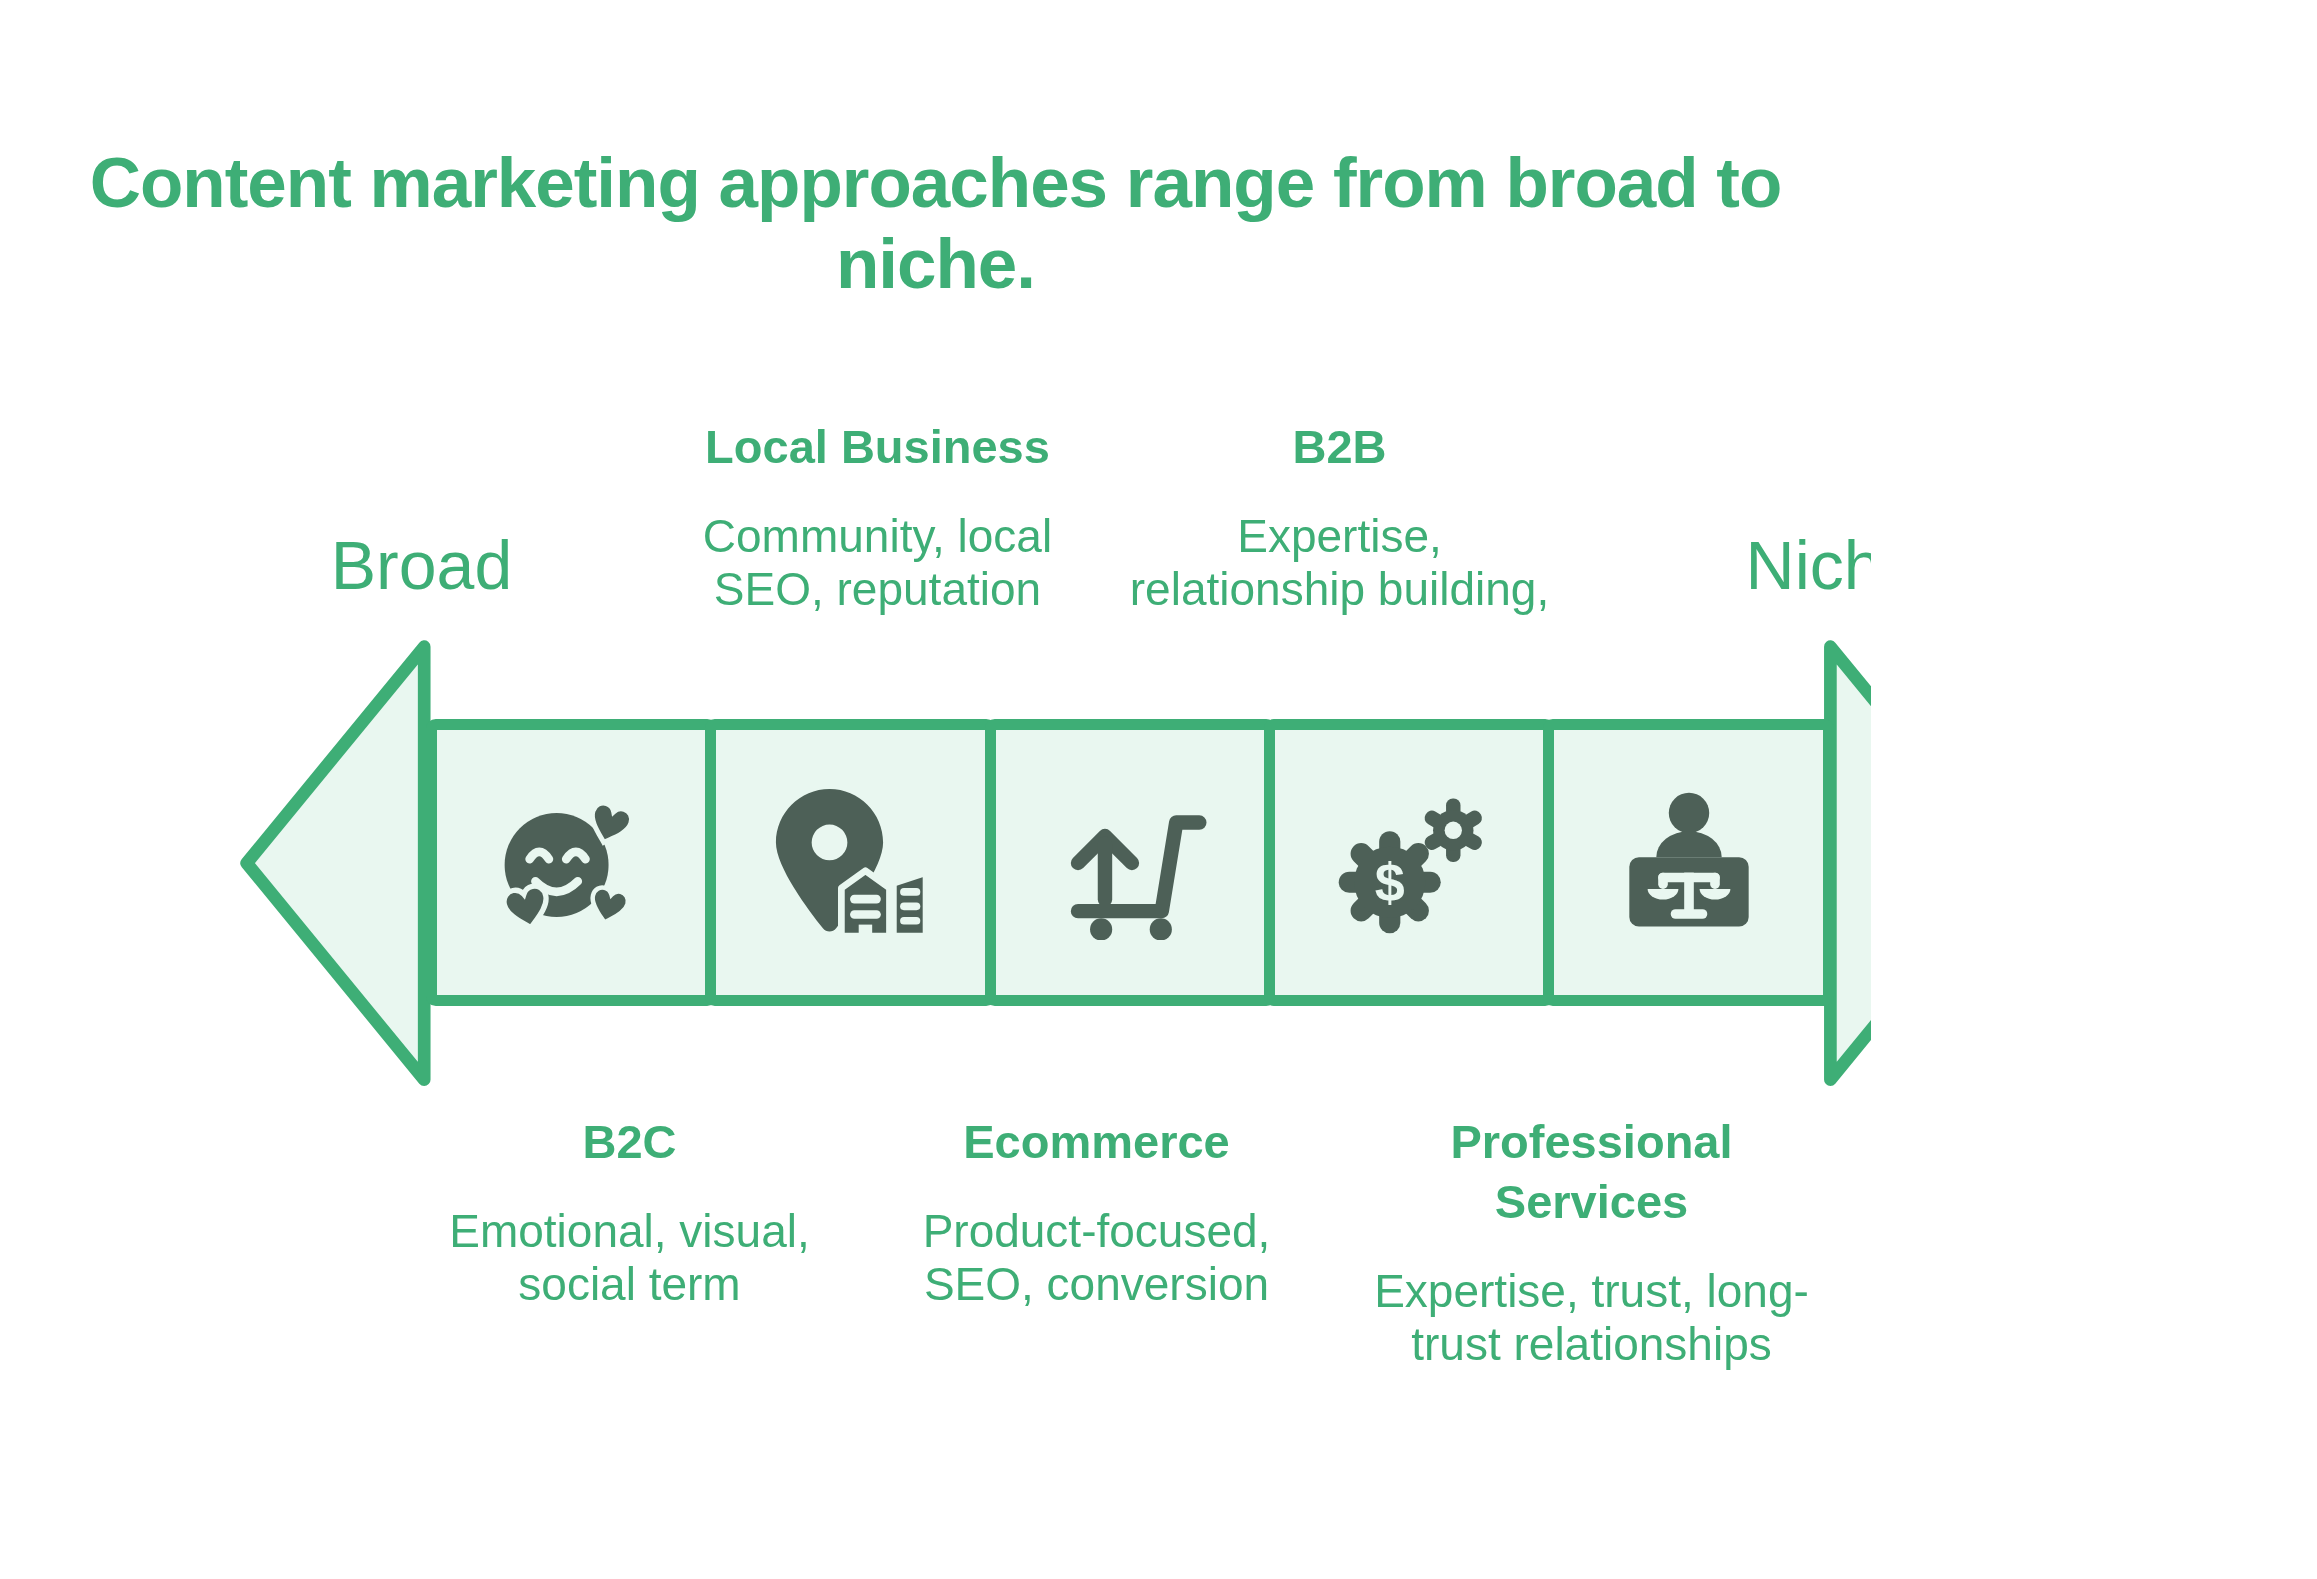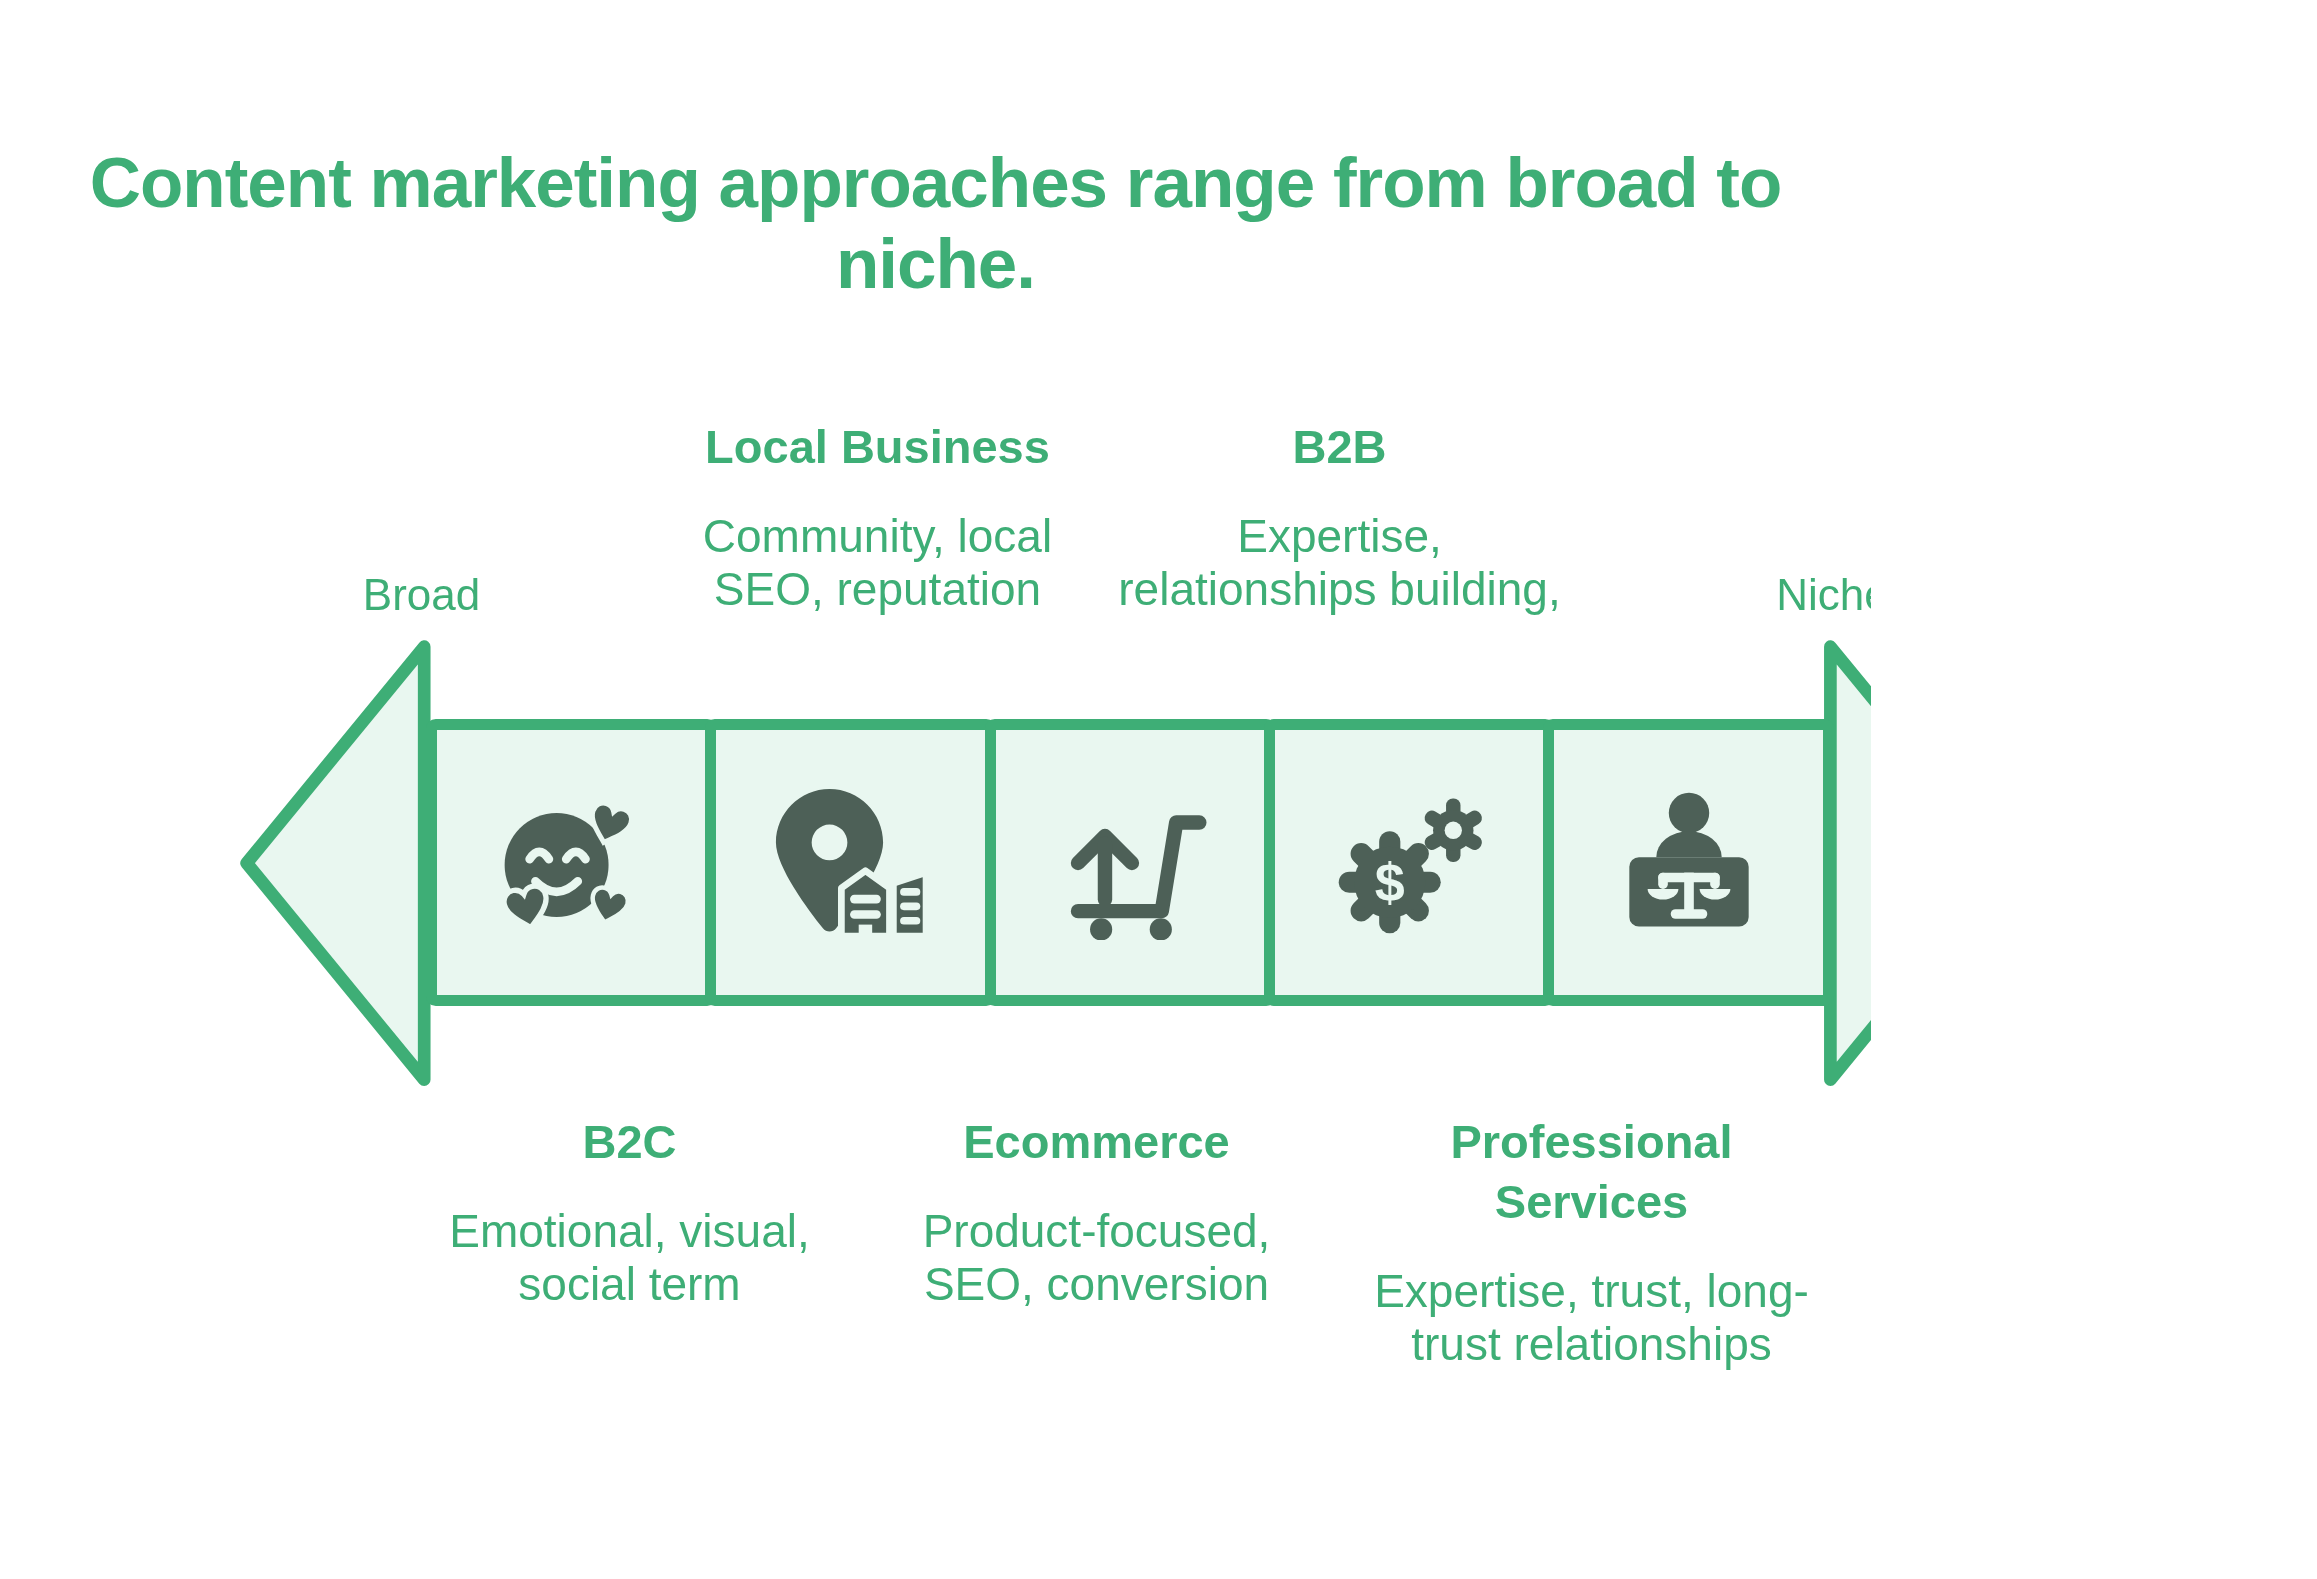--- a/index.html
+++ b/index.html
@@ -11,22 +11,22 @@
   html,body{margin:0;padding:0;background:#fff;}
   .stage{
     position:relative;width:1871px;height:1580px;background:var(--bg);
     overflow:hidden;font-family:"Liberation Sans","DejaVu Sans",sans-serif;
   }
   .title{
     position:absolute;left:0;right:0;top:142px;text-align:center;
     font-size:71px;font-weight:bold;color:var(--green);letter-spacing:-1px;
   }
   .axis-label{
-    position:absolute;top:570px;width:293px;text-align:center;
-    font-size:44px;color:var(--green);line-height:1.15;
+    position:absolute;top:526px;width:293px;text-align:center;
+    font-size:68px;color:var(--green);line-height:1.15;
   }
   .axis-left{left:275px;}
   .axis-right{left:1686px;}
   .arrow-svg{position:absolute;left:0;top:0;}
   .box-row{position:absolute;left:426px;top:719px;display:flex;}
   .seg-box{
     box-sizing:border-box;width:291px;height:287px;margin-right:-11.7px;
     border:11.7px solid var(--green);border-radius:9.8px;background:var(--light);
     display:flex;align-items:center;justify-content:center;position:relative;
   }
@@ -175,21 +175,21 @@
     <div class="seg-desc">
       <div>Product-focused,</div>
       <div>SEO, conversion</div>
     </div>
   </div>
 
   <div class="seg-label above pos-3">
     <div class="seg-heading">B2B</div>
     <div class="seg-desc">
       <div>Expertise,</div>
-      <div>relationships building,</div>
+      <div>relationship building,</div>
     </div>
   </div>
 
   <div class="seg-label below pos-4">
     <div class="seg-heading">
       <div>Professional</div>
       <div>Services</div>
     </div>
     <div class="seg-desc">
       <div>Expertise, trust, long-</div>

